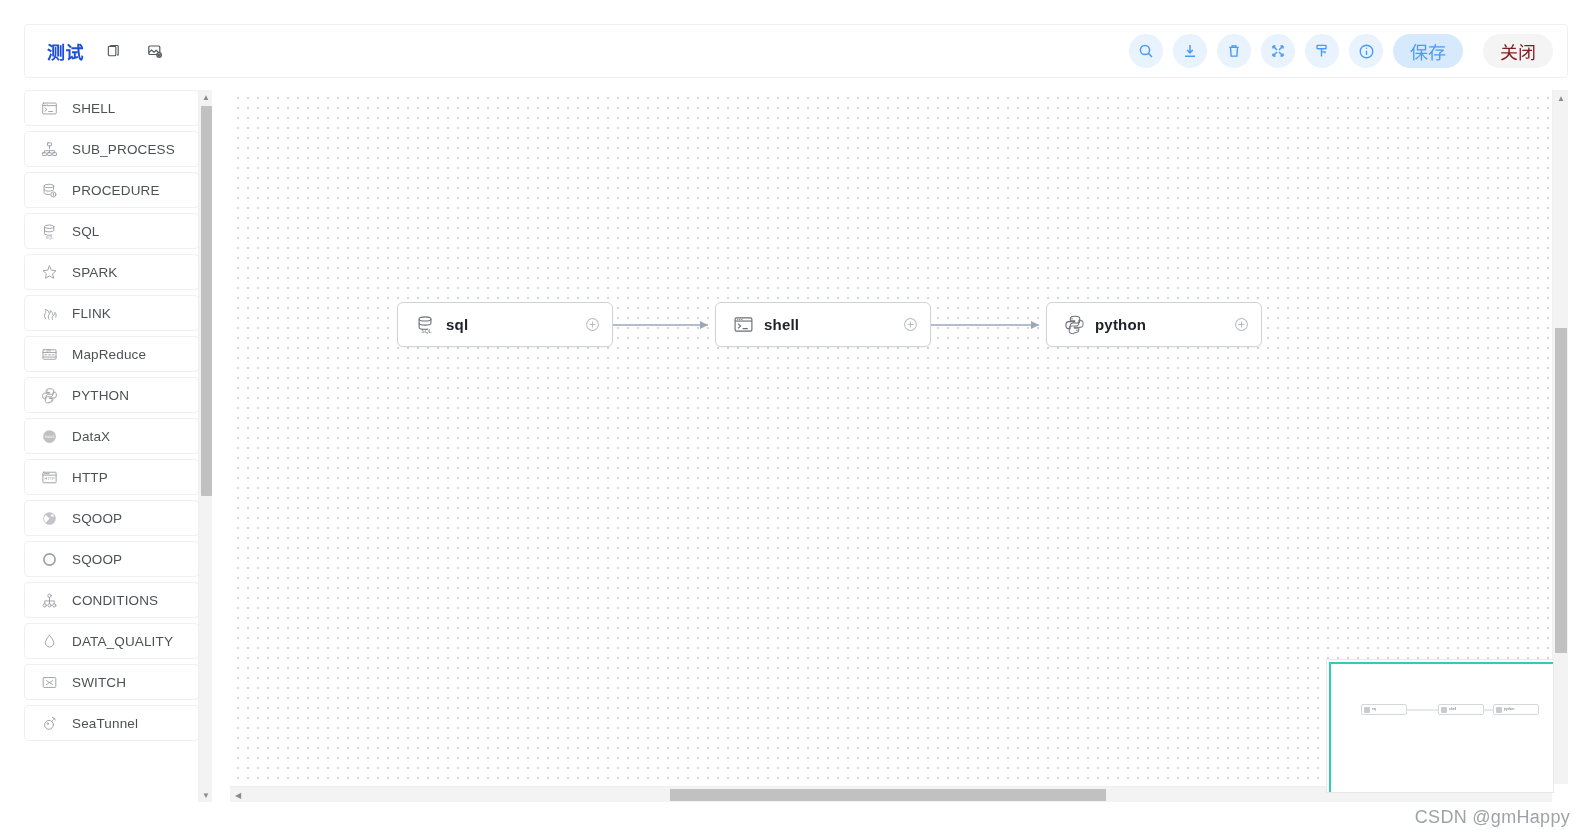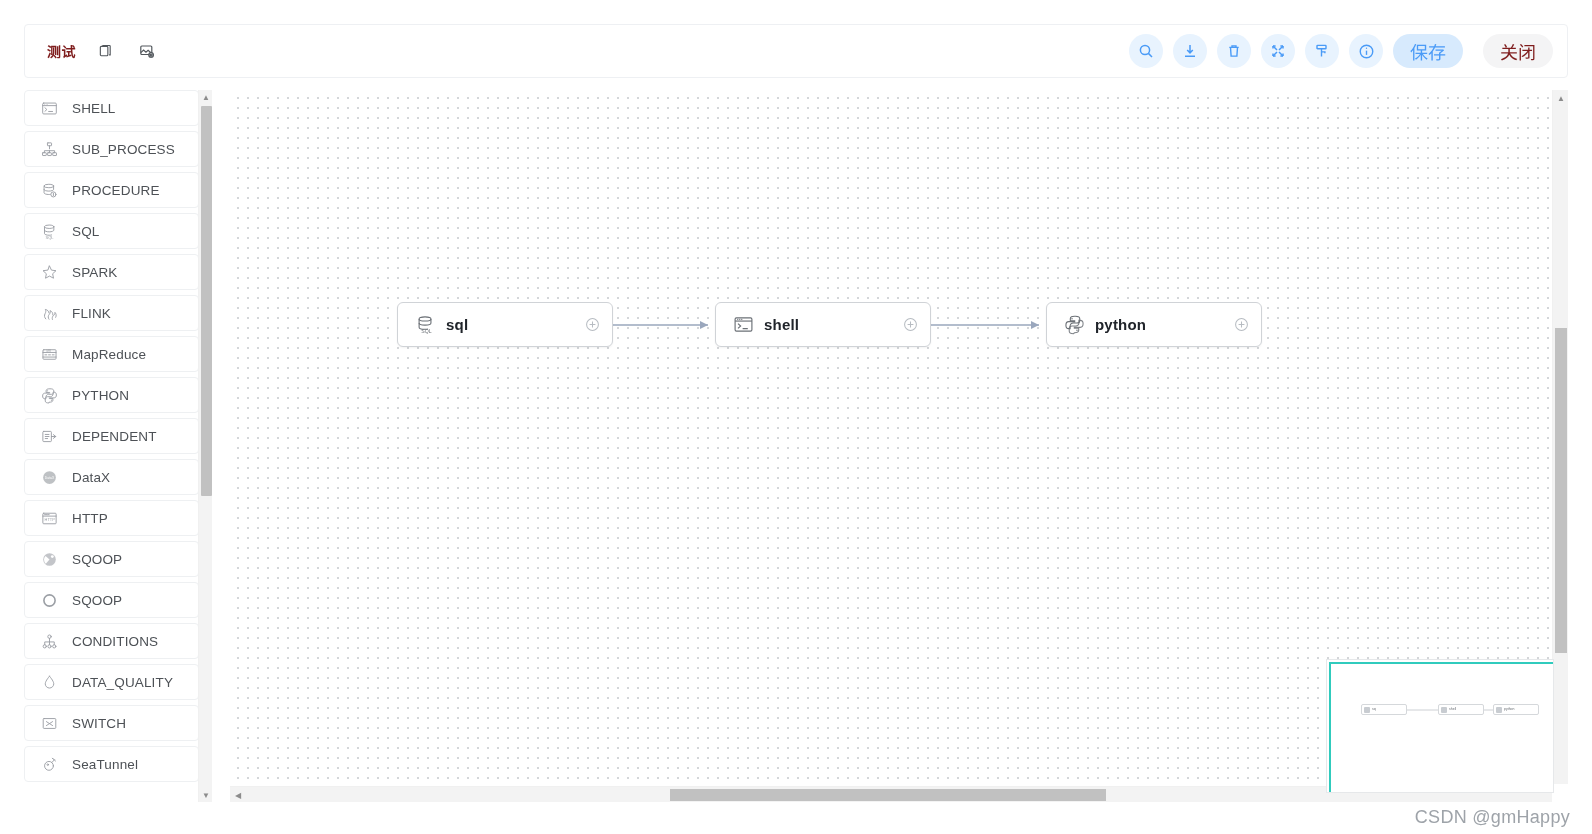--- a/index.html
+++ b/index.html
@@ -25,23 +25,23 @@
     left: 24px; top: 24px;
     width: 1544px; height: 54px;
     background: #ffffff;
     border: 1px solid #eef0f3;
     border-radius: 4px;
     display: flex;
     align-items: center;
     padding: 0 14px 0 22px;
   }
   .hdr-title {
-    font-size: 14px;
+    font-size: 18px;
     font-weight: 700;
-    color: #7f1d1d;
+    color: #1d4ed8;
     letter-spacing: .5px;
     white-space: nowrap;
   }
   .hdr-icon-btn {
     width: 26px; height: 26px;
     margin-left: 16px;
     display: flex; align-items: center; justify-content: center;
     color: #52575c;
     cursor: pointer;
     border-radius: 3px;
@@ -449,30 +449,20 @@
                 <circle cx="7.7" cy="4.5" r="0.68" fill="currentColor" stroke="none"></circle>
                 <path d="M10 17.9c2.4 0 4-.7 4-2.3v-2H9.8v-.8h5.7c1.7 0 2.6-1.4 2.6-3.4s-.9-3.3-2.6-3.3h-1.3v2.2c0 1.7-1.5 3.1-3.2 3.1H7.6c-1.5 0-2.6 1.1-2.6 2.5v2.6c0 1.6 1.6 2.3 4 2.3z"></path>
                 <circle cx="12.3" cy="15.5" r="0.68" fill="currentColor" stroke="none"></circle>
               </svg>
             </span>
             <span class="sb-label">PYTHON</span>
           </li>
           <li class="sb-item">
             <span class="sb-ico">
               <svg width="17" height="17" viewBox="0 0 20 20" fill="none" stroke="currentColor" stroke-width="1.1" stroke-linecap="round" stroke-linejoin="round">
-                <rect x="2.2" y="4" width="10" height="12" rx="1"></rect>
-                <path d="M12.2 10h5.2M14.6 7.8 17.4 10 14.6 12.2"></path>
-                <path d="M5 7.6h4.4M5 10h4.4M5 12.4h2.8"></path>
-              </svg>
-            </span>
-            <span class="sb-label">DEPENDENT</span>
-          </li>
-          <li class="sb-item">
-            <span class="sb-ico">
-              <svg width="17" height="17" viewBox="0 0 20 20" fill="none" stroke="currentColor" stroke-width="1.1" stroke-linecap="round" stroke-linejoin="round">
                 <circle cx="10" cy="10" r="7.5" fill="currentColor" stroke="none" opacity="0.65"></circle>
                 <text x="4.5" y="11.4" font-size="4" fill="#ffffff" stroke="none" font-family="Liberation Sans, sans-serif">DataX</text>
               </svg>
             </span>
             <span class="sb-label">DataX</span>
           </li>
           <li class="sb-item">
             <span class="sb-ico">
               <svg width="17" height="17" viewBox="0 0 20 20" fill="none" stroke="currentColor" stroke-width="1.1" stroke-linecap="round" stroke-linejoin="round">
                 <rect x="2.2" y="3.8" width="15.6" height="12.4" rx="1"></rect>

